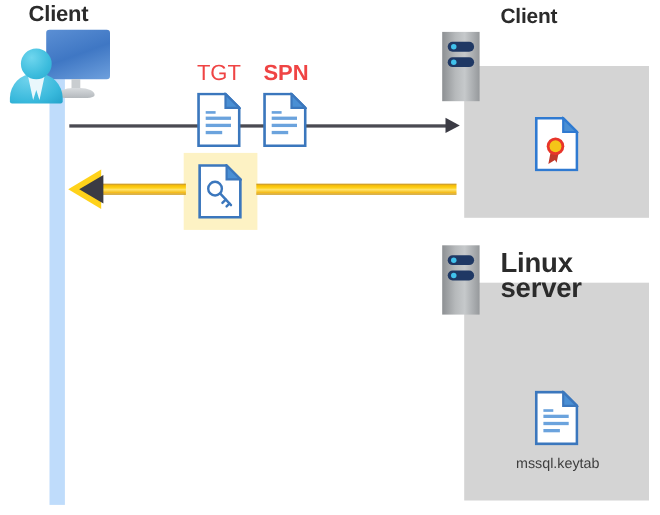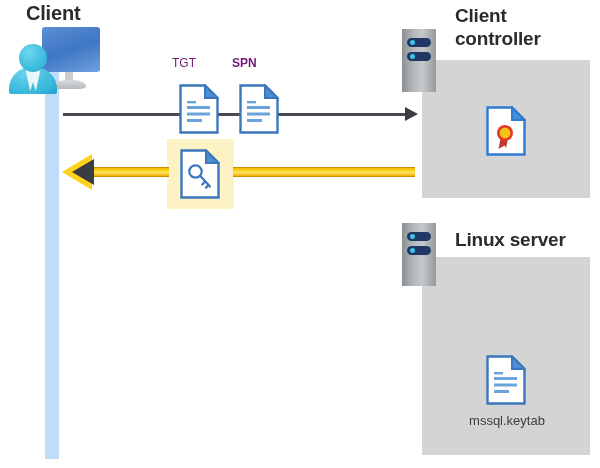--- a/index.html
+++ b/index.html
@@ -31,27 +31,28 @@
     line-height: 22px;
   }
   #dc-title {
     left: 455px; top: 4px;
     font-size: 19px;
     line-height: 23px;
     width: 140px;
   }
   #linux-title {
     left: 455px; top: 228px;
-    font-size: 19px;
+    font-size: 25px;
     line-height: 23px;
     width: 145px;
   }
   .doc-caption {
-    font-size: 12px;
-    color: #701a75;
+    font-size: 20px;
+    color: #ef4444;
+    text-align: center;
   }
   #tgt-label { left: 172px; top: 56px; width: 54px; }
   #spn-label { left: 232px; top: 56px; width: 56px; font-weight: bold; }
   #keytab-label {
     left: 422px; top: 413px; width: 170px;
     font-size: 13px; color: #3d3d3d; text-align: center;
   }
 
   
   #client-lifeline {
@@ -207,21 +208,20 @@
     <div class="rack-bar b1">
       <div class="rack-dot"></div>
     </div>
     <div class="rack-bar b2">
       <div class="rack-dot"></div>
     </div>
   </div>
 
   <div class="abs label-bold" id="dc-title">
     <div>Client</div>
-    <div>controller</div>
   </div>
 
   <div class="abs server-rack" id="linux-rack">
     <div class="rack-bar b1">
       <div class="rack-dot"></div>
     </div>
     <div class="rack-bar b2">
       <div class="rack-dot"></div>
     </div>
   </div>

